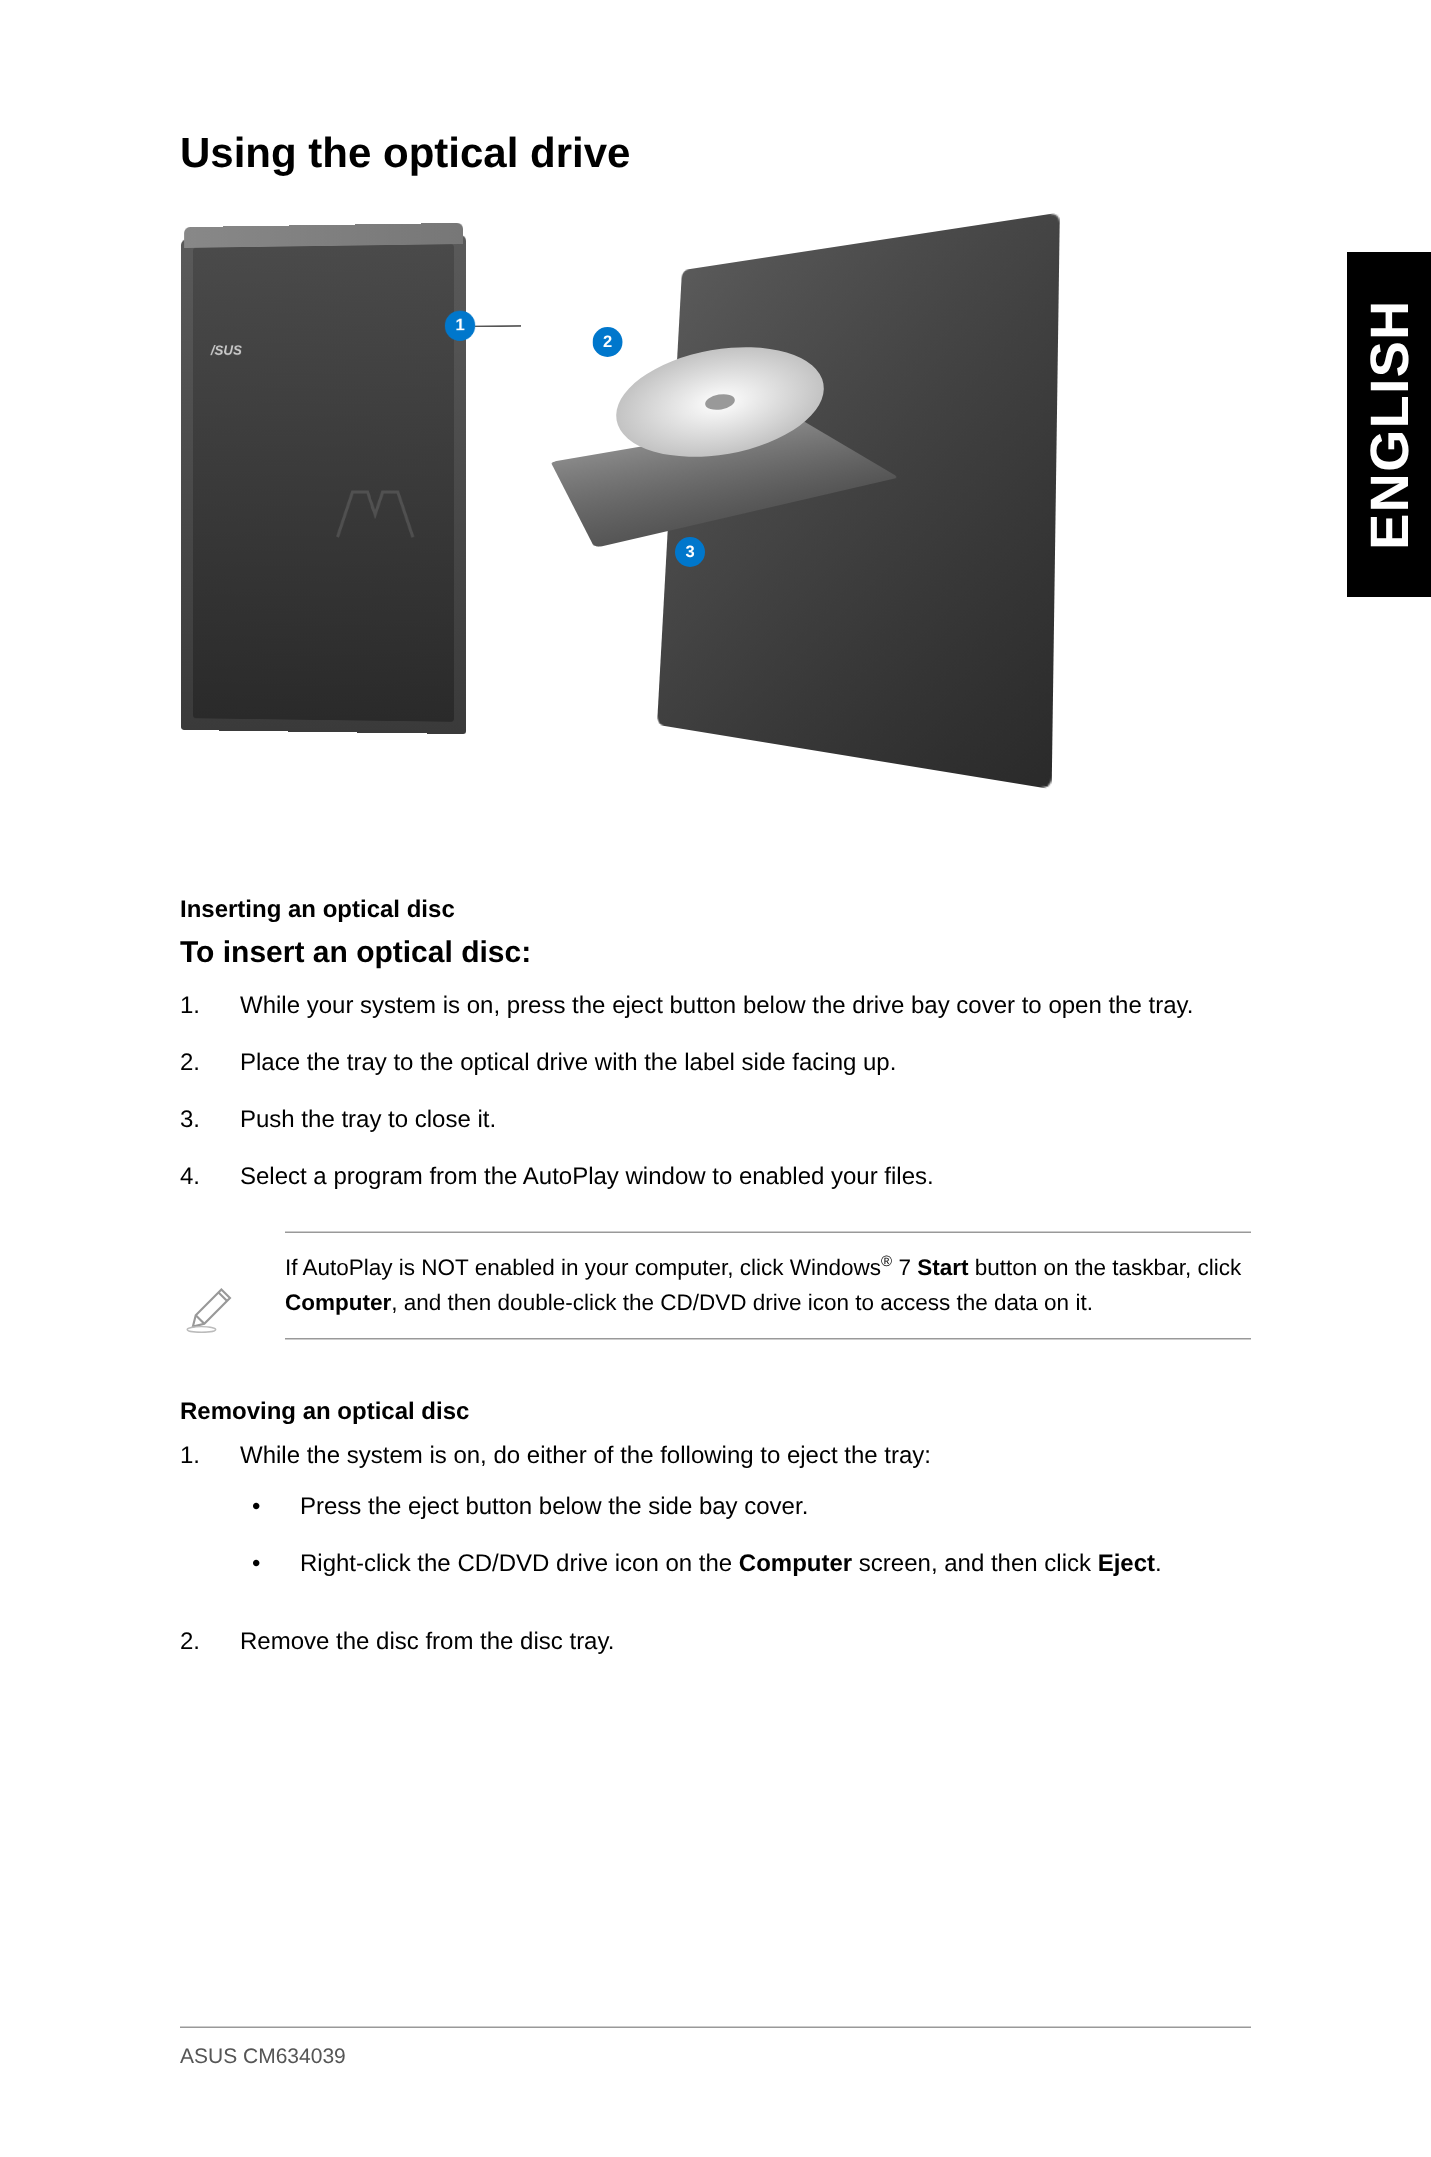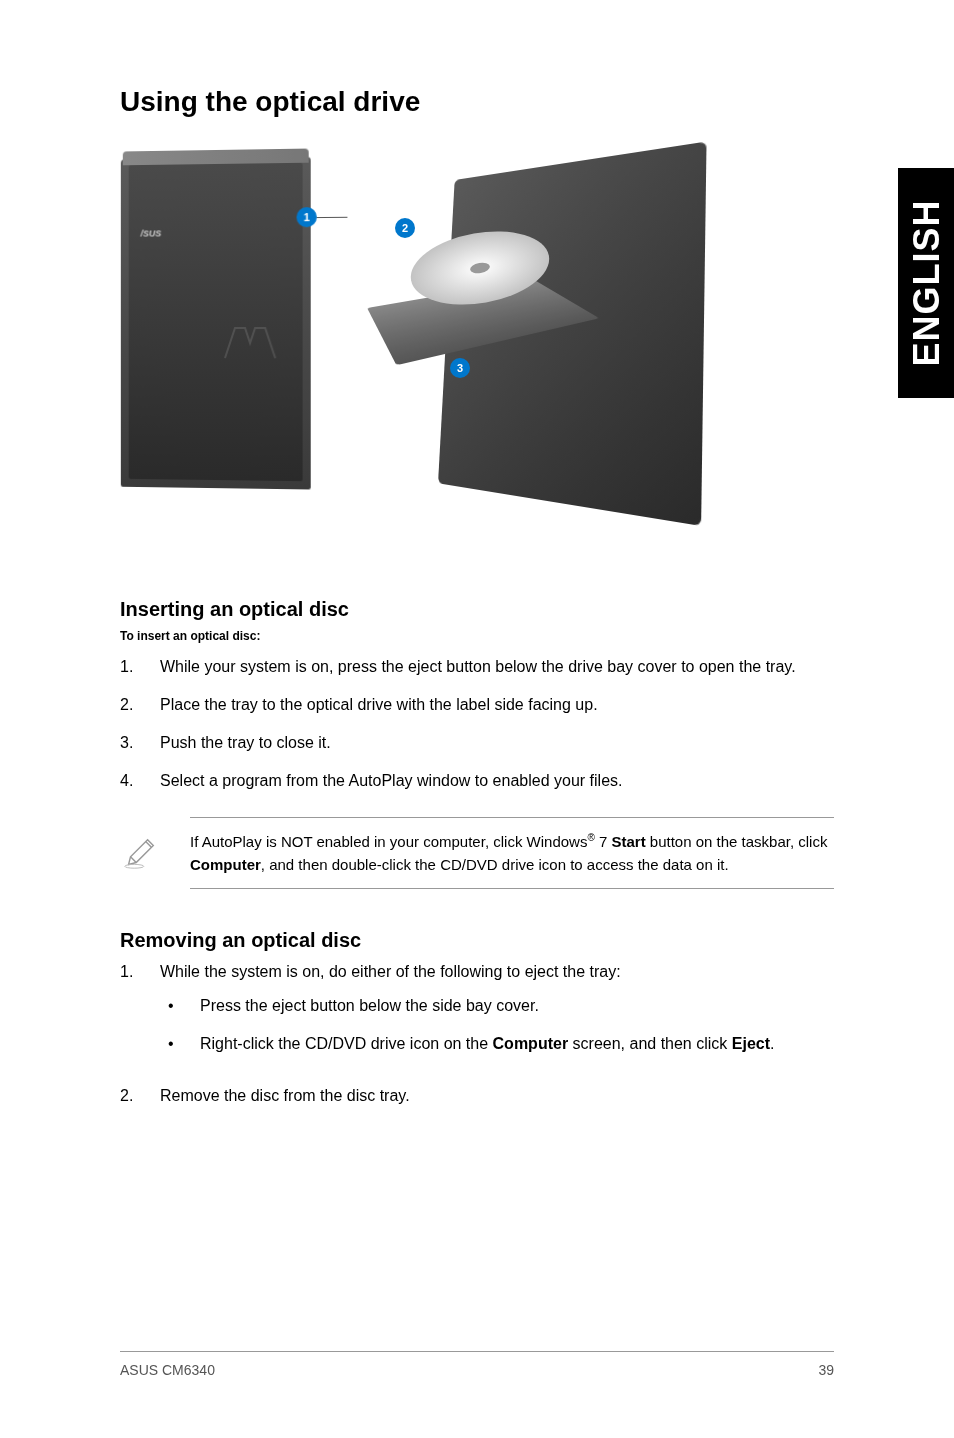--- a/index.html
+++ b/index.html
@@ -168,26 +168,26 @@
     }
     .callout-2 {
       top: 60px;
       left: 45px;
     }
     .callout-3 {
       top: 200px;
       left: 100px;
     }
     h2 {
+      font-size: 16px;
+      font-weight: bold;
+      margin-bottom: 8px;
+    }
+    h3 {
       font-size: 20px;
-      font-weight: bold;
-      margin-bottom: 8px;
-    }
-    h3 {
-      font-size: 12px;
       font-weight: bold;
       margin-bottom: 12px;
     }
     ol {
       list-style: none;
       margin-bottom: 24px;
     }
     ol > li {
       display: flex;
       margin-bottom: 14px;
@@ -210,21 +210,21 @@
       margin-bottom: 14px;
     }
     ul > li .bullet {
       width: 40px;
       flex-shrink: 0;
       text-align: left;
       padding-left: 8px;
     }
     .note-box {
       display: flex;
-      align-items: center;
+      align-items: flex-end;
       gap: 30px;
       margin: 20px 0 40px 0;
       padding: 0;
     }
     .note-icon {
       width: 40px;
       height: 40px;
       flex-shrink: 0;
       display: flex;
       align-items: center;
@@ -243,21 +243,21 @@
       vertical-align: super;
     }
     .footer {
       position: absolute;
       bottom: 60px;
       left: 120px;
       right: 120px;
       border-top: 1px solid #999;
       padding-top: 10px;
       display: flex;
-      justify-content: space-between;
+      justify-content: flex-start;
       font-size: 14px;
       color: #555;
       margin-top: 11px;
     }
     .bold {
       font-weight: bold;
     }
   </style>
 </head>
 <body>

